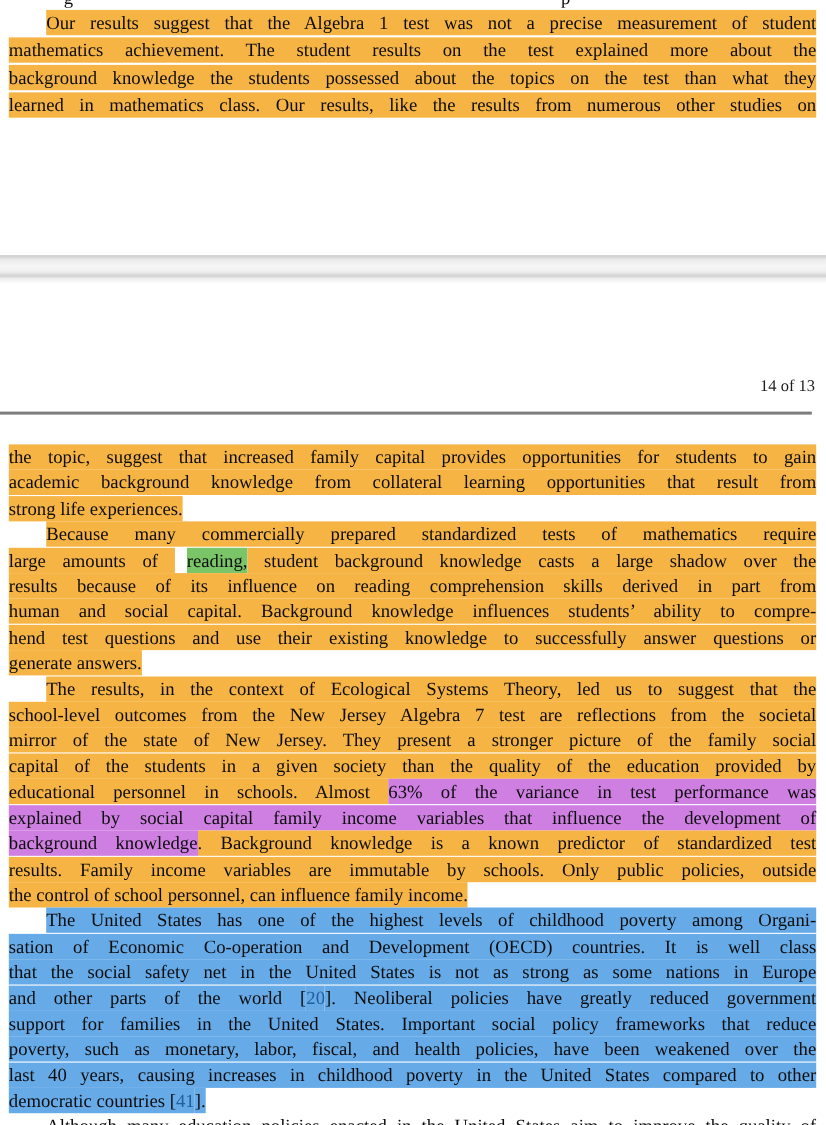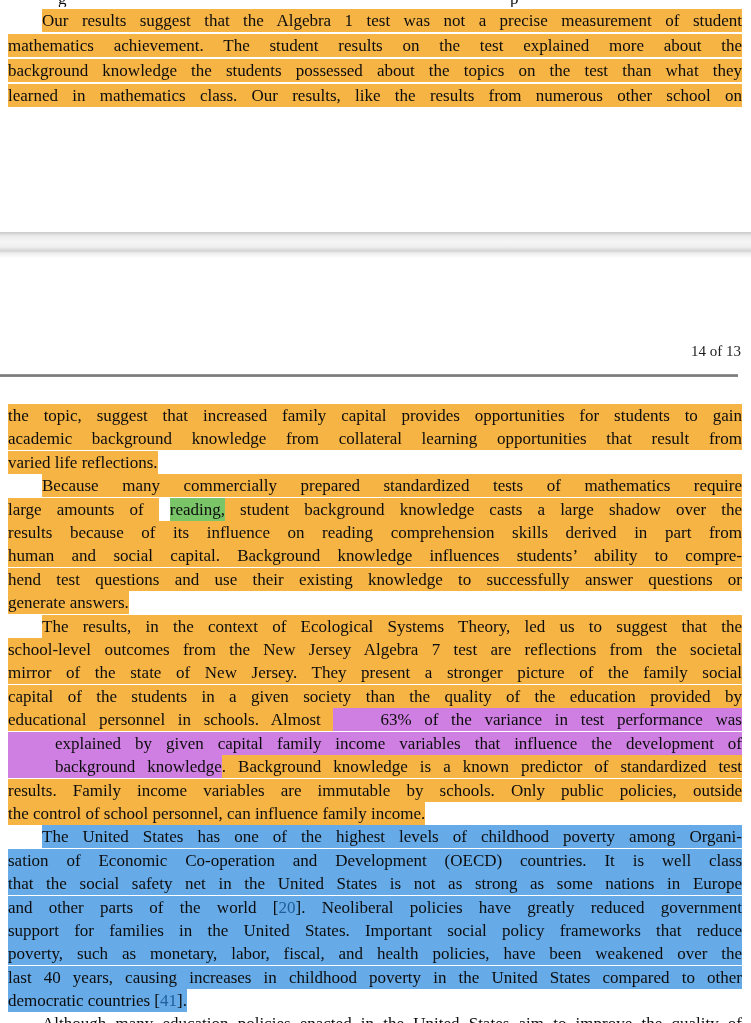--- a/index.html
+++ b/index.html
@@ -23,21 +23,21 @@
 
   .textblock{position:absolute;left:8px;right:9px;font-size:17px;}
   #para-top{top:8px;line-height:25px;}
   #main-block{top:146px;line-height:23.4px;}
 
   .line{text-align:justify;}
   .line.full{text-align-last:justify;}
   .seg{padding:2px 0;}
   .hl-orange{background:var(--hl-orange);}
   .hl-green{background:var(--hl-green);margin-left:11px;}
-  .hl-purple{background:var(--hl-purple);padding-left:47px;}
+  .hl-purple{background:var(--hl-purple);}
   .hl-blue{background:var(--hl-blue);font-family:Liberation Serif, serif;}
   .hl-none{background:transparent;}
   .cite{color:var(--cite);}
   .indent{display:inline-block;width:34px;}
 
   #page-number{
     position:absolute;top:85px;right:10px;
     font-size:15px;color:#1c1c1c;
   }
   #page-rule{
@@ -52,51 +52,51 @@
 <div class="page" id="page-top-section">
   <div class="cut-top" id="cut-top">
       <span style="left: 50px;">g</span>
       <span style="left: 502px;">p</span>
     </div>
   <div class="textblock" id="para-top">
       <div>
         <div class="line full"><span class="indent"></span><span class="seg hl-orange">Our results suggest that the Algebra 1 test was not a precise measurement of student</span></div>
         <div class="line full"><span class="seg hl-orange">mathematics achievement.  The student results on the test explained more about the</span></div>
         <div class="line full"><span class="seg hl-orange">background knowledge the students possessed about the topics on the test than what they</span></div>
-        <div class="line full"><span class="seg hl-orange">learned in mathematics class. Our results, like the results from numerous other school on</span></div>
+        <div class="line full"><span class="seg hl-orange">learned in mathematics class. Our results, like the results from numerous other studies on</span></div>
       </div>
     </div>
 </div>
 
 <div id="page-separator"></div>
 
 <div class="page" id="page-bottom-section">
   <div id="page-number">14 of 13</div>
   <div id="page-rule"></div>
   <div class="textblock" id="main-block">
       <div>
         <div class="line full"><span class="seg hl-orange">the topic, suggest that increased family capital provides opportunities for students to gain</span></div>
         <div class="line full"><span class="seg hl-orange">academic background knowledge from collateral learning opportunities that result from</span></div>
-        <div class="line"><span class="seg hl-orange">varied life reflections.</span></div>
+        <div class="line"><span class="seg hl-orange">strong life experiences.</span></div>
       </div>
       <div>
         <div class="line full"><span class="indent"></span><span class="seg hl-orange">Because many commercially prepared standardized tests of mathematics require</span></div>
         <div class="line full"><span class="seg hl-orange">large amounts of </span><span class="seg hl-green">reading,</span><span class="seg hl-orange"> student background knowledge casts a large shadow over the</span></div>
         <div class="line full"><span class="seg hl-orange">results because of its influence on reading comprehension skills derived in part from</span></div>
         <div class="line full"><span class="seg hl-orange">human and social capital. Background knowledge influences students’ ability to compre-</span></div>
         <div class="line full"><span class="seg hl-orange">hend test questions and use their existing knowledge to successfully answer questions or</span></div>
         <div class="line"><span class="seg hl-orange">generate answers.</span></div>
       </div>
       <div>
         <div class="line full"><span class="indent"></span><span class="seg hl-orange">The results, in the context of Ecological Systems Theory, led us to suggest that the</span></div>
         <div class="line full"><span class="seg hl-orange">school-level outcomes from the New Jersey Algebra 7 test are reflections from the societal</span></div>
         <div class="line full"><span class="seg hl-orange">mirror of the state of New Jersey.  They present a stronger picture of the family social</span></div>
         <div class="line full"><span class="seg hl-orange">capital of the students in a given society than the quality of the education provided by</span></div>
         <div class="line full"><span class="seg hl-orange">educational personnel in schools.  Almost </span><span class="seg hl-purple">63% of the variance in test performance was</span></div>
-        <div class="line full"><span class="seg hl-purple">explained by given capital family income variables that influence the development of</span></div>
+        <div class="line full"><span class="seg hl-purple">explained by social capital family income variables that influence the development of</span></div>
         <div class="line full"><span class="seg hl-purple">background knowledge</span><span class="seg hl-orange">. Background knowledge is a known predictor of standardized test</span></div>
         <div class="line full"><span class="seg hl-orange">results. Family income variables are immutable by schools. Only public policies, outside</span></div>
         <div class="line"><span class="seg hl-orange">the control of school personnel, can influence family income.</span></div>
       </div>
       <div>
         <div class="line full"><span class="indent"></span><span class="seg hl-blue">The United States has one of the highest levels of childhood poverty among Organi-</span></div>
         <div class="line full"><span class="seg hl-blue">sation of Economic Co-operation and Development (OECD) countries. It is well class</span></div>
         <div class="line full"><span class="seg hl-blue">that the social safety net in the United States is not as strong as some nations in Europe</span></div>
         <div class="line full"><span class="seg hl-blue">and other parts of the world [</span><span class="seg hl-blue cite">20</span><span class="seg hl-blue">]. Neoliberal policies have greatly reduced government</span></div>
         <div class="line full"><span class="seg hl-blue">support for families in the United States. Important social policy frameworks that reduce</span></div>

